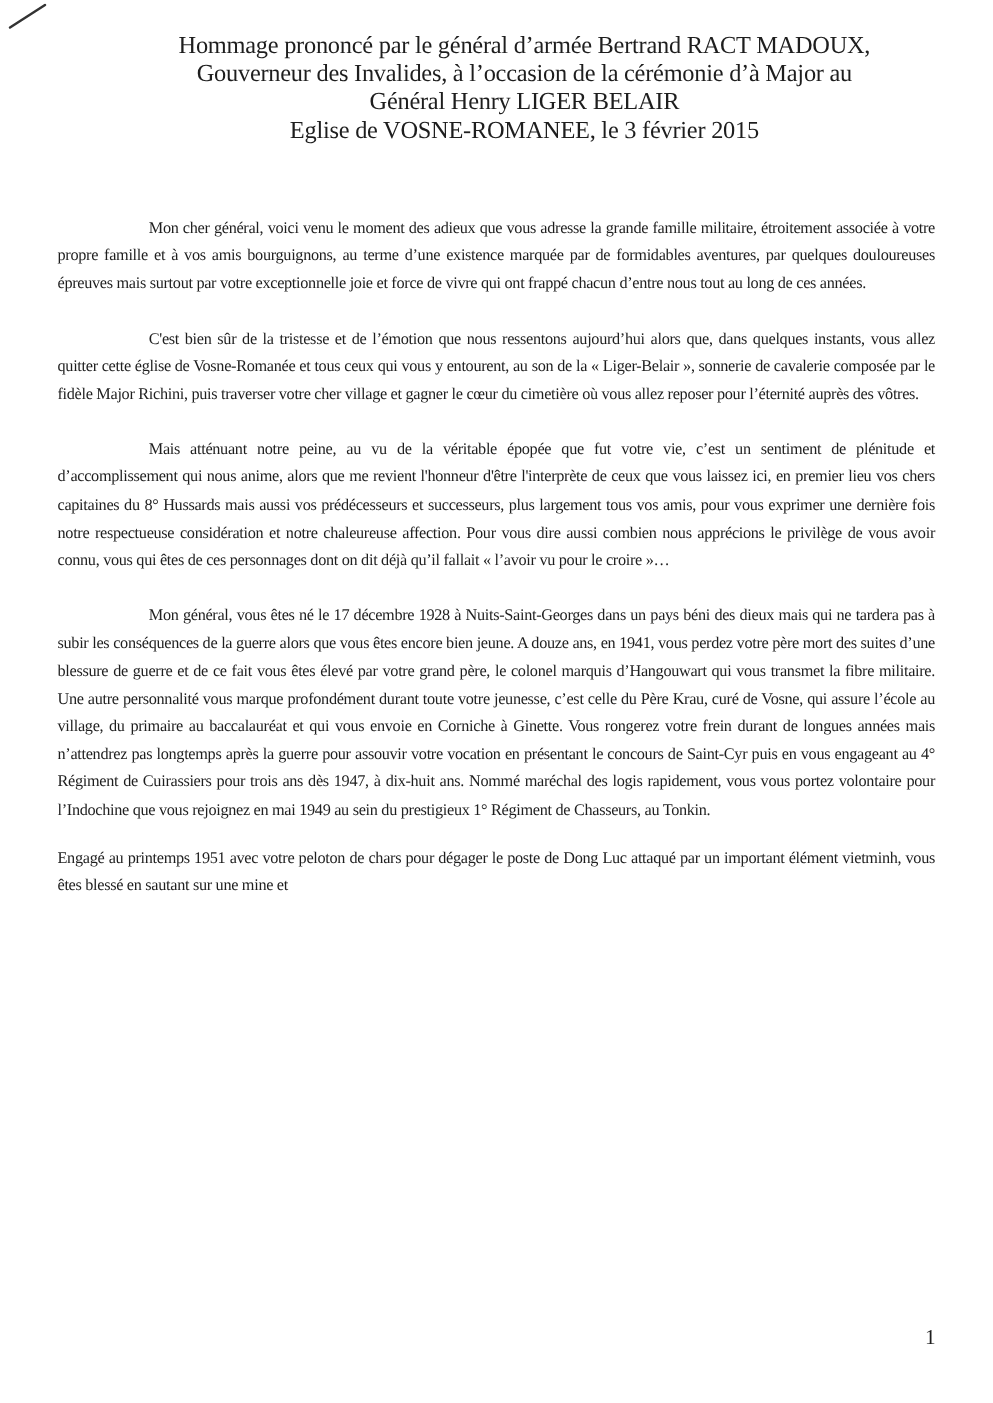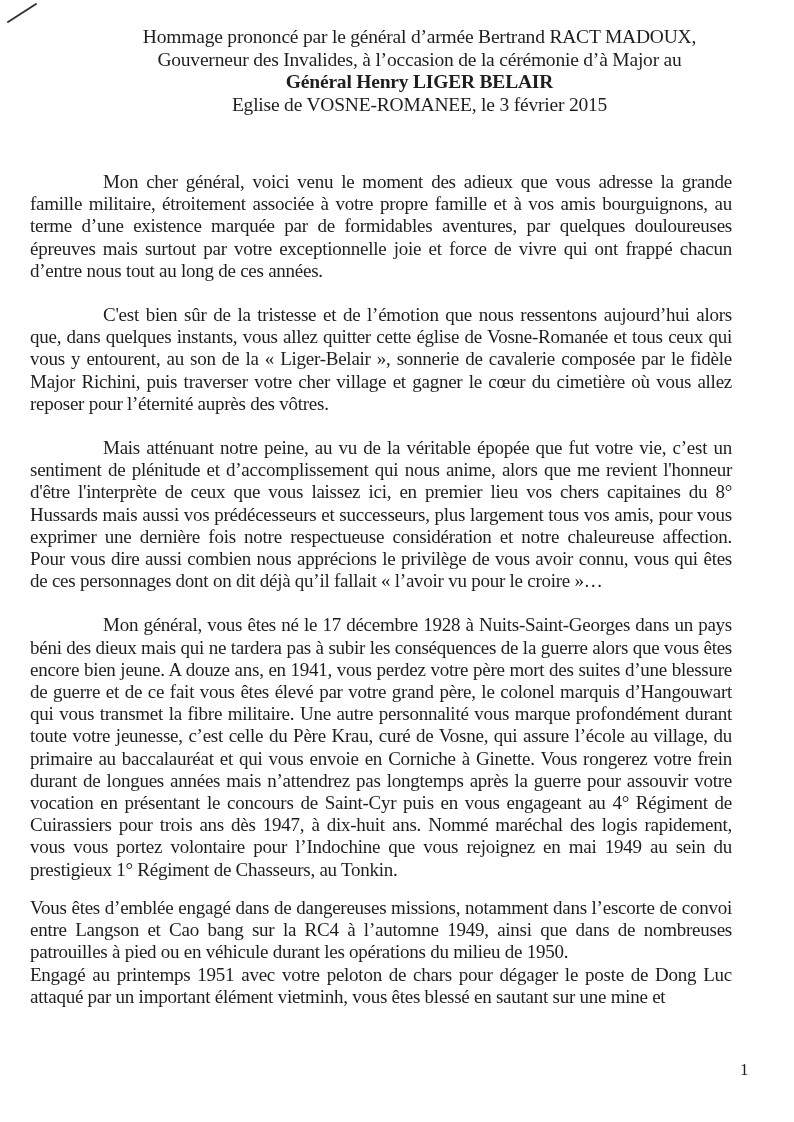--- a/index.html
+++ b/index.html
@@ -26,27 +26,27 @@
       position: absolute;
       top: 26px;
       left: 0;
       width: 794px;
       text-align: center;
       font-size: 19.5px;
       line-height: 22.5px;
       letter-spacing: -0.2px;
     }
     .header .line { display: block; padding-left: 45px; }
-    .header .bold { font-weight: bold; }
+    .header .bold { font-weight: normal; }
     .body-text {
       position: absolute;
-      left: 30px;
+      left: 46px;
       width: 702px;
       top: 171px;
-      font-size: 19px;
+      font-size: 13px;
       line-height: 22.2px;
       text-align: justify;
       letter-spacing: -0.25px;
     }
     .para {
       margin: 0 0 22px 0;
       text-indent: 73px;
     }
     .para.noindent {
       text-indent: 0;
@@ -72,17 +72,16 @@
   <span class="line">Gouverneur des Invalides, à l’occasion de la cérémonie d’à Major au</span>
   <span class="line bold">Général Henry LIGER BELAIR</span>
   <span class="line">Eglise de VOSNE-ROMANEE, le 3 février 2015</span>
 </div>
 
 <div class="body-text">
   <p class="para">Mon cher général, voici venu le moment des adieux que vous adresse la grande famille militaire, étroitement associée à votre propre famille et à vos amis bourguignons, au terme d’une existence marquée par de formidables aventures, par quelques douloureuses épreuves mais surtout par votre exceptionnelle joie et force de vivre qui ont frappé chacun d’entre nous tout au long de ces années.</p>
   <p class="para">C'est bien sûr de la tristesse et de l’émotion que nous ressentons aujourd’hui alors que, dans quelques instants, vous allez quitter cette église de Vosne-Romanée et tous ceux qui vous y entourent, au son de la « Liger-Belair », sonnerie de cavalerie composée par le fidèle Major Richini, puis traverser votre cher village et gagner le cœur du cimetière où vous allez reposer pour l’éternité auprès des vôtres.</p>
   <p class="para">Mais atténuant notre peine, au vu de la véritable épopée que fut votre vie, c’est un sentiment de plénitude et d’accomplissement qui nous anime, alors que me revient l'honneur d'être l'interprète de ceux que vous laissez ici, en premier lieu vos chers capitaines du 8° Hussards mais aussi vos prédécesseurs  et successeurs, plus largement tous vos amis, pour vous exprimer une dernière fois notre respectueuse considération et notre chaleureuse affection. Pour vous dire aussi combien nous apprécions le privilège de vous avoir connu, vous qui êtes de ces personnages dont on dit déjà qu’il fallait « l’avoir vu pour le croire »…</p>
   <p class="para tight">Mon général, vous êtes né le 17 décembre 1928 à Nuits-Saint-Georges dans un pays béni des dieux mais qui ne tardera pas à subir les conséquences de la guerre alors que vous êtes encore bien jeune. A douze ans, en 1941, vous perdez votre père mort des suites d’une blessure de guerre et de ce fait vous êtes élevé par votre grand père, le colonel marquis d’Hangouwart qui vous transmet la fibre militaire. Une autre personnalité vous marque profondément durant toute votre jeunesse, c’est celle du Père Krau, curé de Vosne, qui assure l’école au village, du primaire au baccalauréat et qui vous envoie en Corniche à Ginette. Vous rongerez votre frein durant de longues années mais n’attendrez pas longtemps après la guerre pour assouvir votre vocation en présentant le concours de Saint-Cyr puis en vous engageant au 4° Régiment de Cuirassiers pour trois ans dès 1947, à dix-huit ans. Nommé maréchal des logis rapidement, vous vous portez volontaire pour l’Indochine que vous rejoignez en mai 1949 au sein du prestigieux 1° Régiment de Chasseurs, au Tonkin.</p>
-  <p class="para noindent">Vous êtes d’emblée engagé dans de dangereuses missions, notamment dans l’escorte de convoi entre Langson et Cao bang sur la RC4 à l’automne 1949, ainsi que dans de nombreuses patrouilles à pied ou en véhicule durant les opérations du milieu de 1950.</p>
   <p class="para noindent">Engagé au printemps 1951 avec votre peloton de chars pour dégager le poste de Dong Luc attaqué par un important élément vietminh, vous êtes blessé en sautant sur une mine et</p>
 </div>
 
 <div class="page-number">1</div>
 
 </body></html>

